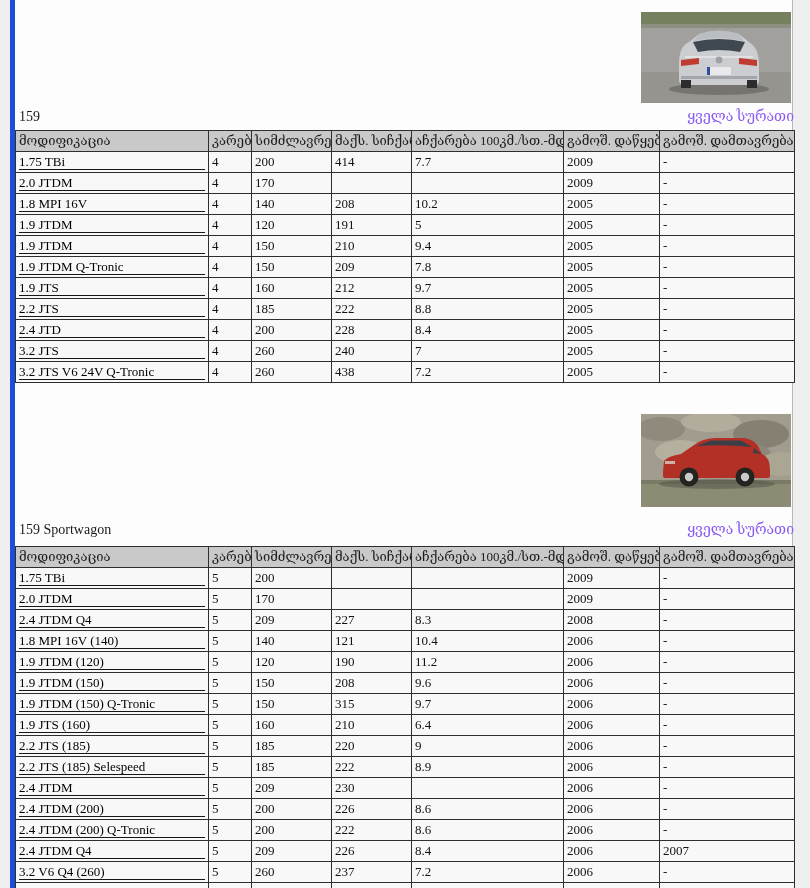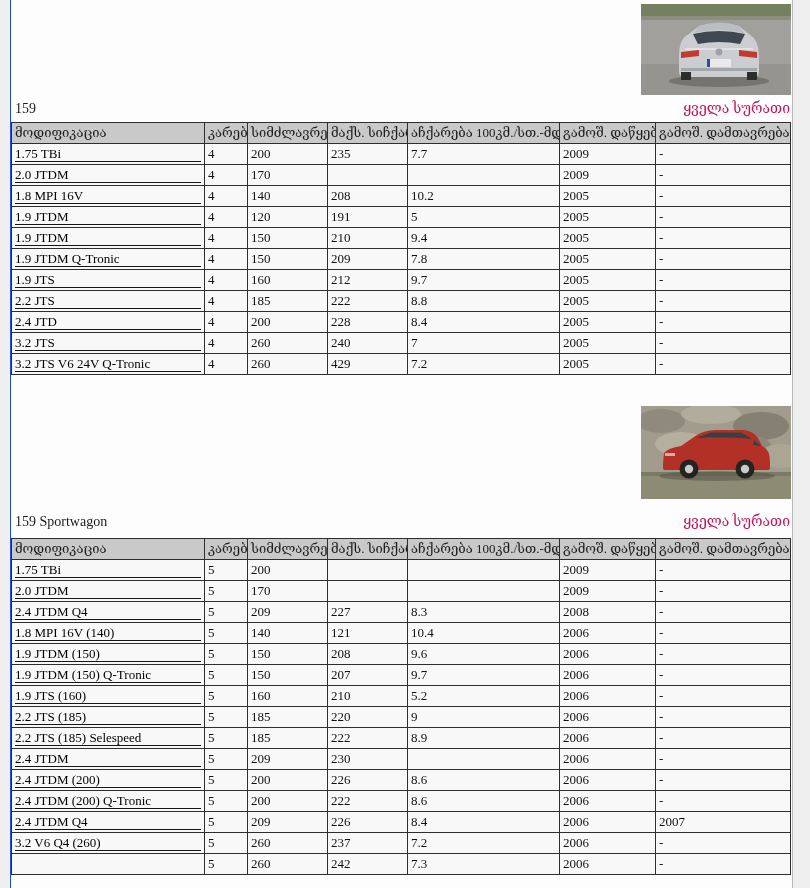--- a/index.html
+++ b/index.html
@@ -7,35 +7,35 @@
     width:810px;height:888px;overflow:hidden;
     background:#efeff0;
     font-family:"Liberation Serif","DejaVu Serif","DejaVu Sans",serif;
     color:#111;
   }
   .content{
     position:relative;
     margin-left:10px;
     width:783px;height:888px;
     background:#fdfdfd;
-    border-left:1px solid #1d4ed8;
+    border-left:5px solid #1d4ed8;
     border-right:1px solid #b9b9b9;
     box-sizing:border-box;
-    padding-top:4px;
+    padding-top:12px;
   }
   .photo-row{display:flex;justify-content:flex-end;padding-right:1px;}
   .photo{display:block;border:0;line-height:0;cursor:pointer;}
   .title-row{
     display:flex;justify-content:space-between;align-items:baseline;
     margin:5px 0 5px 4px;width:775px;height:17px;
     font-size:14px;
   }
   .title-row.second{margin-top:14px;margin-bottom:8px;}
   .page-title{color:#1a1a1a;}
-  .all-photos{color:#be185d;text-decoration:none;cursor:pointer;}
+  .all-photos{color:#8b5cf6;text-decoration:none;cursor:pointer;}
   table.spec{
     border-collapse:collapse;
     margin-left:0;
     width:779px;
     table-layout:fixed;
     font-size:13px;
   }
   table.spec th, table.spec td{
     border:1px solid #2e2e2e;
     background:#f8f8f8;
@@ -116,21 +116,21 @@
           <th>გამოშ. დამთავრება</th>
         </tr>
     </thead>
     <tbody>
         <tr>
           <td>
             <a class="mlink">1.75 TBi</a>
           </td>
           <td>4</td>
           <td>200</td>
-          <td>235</td>
+          <td>414</td>
           <td>7.7</td>
           <td>2009</td>
           <td>-</td>
         </tr>
         <tr>
           <td>
             <a class="mlink">2.0 JTDM</a>
           </td>
           <td>4</td>
           <td>170</td>
@@ -226,21 +226,21 @@
           <td>7</td>
           <td>2005</td>
           <td>-</td>
         </tr>
         <tr>
           <td>
             <a class="mlink">3.2 JTS V6 24V Q-Tronic</a>
           </td>
           <td>4</td>
           <td>260</td>
-          <td>429</td>
+          <td>438</td>
           <td>7.2</td>
           <td>2005</td>
           <td>-</td>
         </tr>
       </tbody>
   </table>
 
   <div class="gap-after-table"></div>
 
   <div class="photo-row">
@@ -332,48 +332,59 @@
           </td>
           <td>5</td>
           <td>140</td>
           <td>121</td>
           <td>10.4</td>
           <td>2006</td>
           <td>-</td>
         </tr>
         <tr>
           <td>
+            <a class="mlink">1.9 JTDM (120)</a>
+          </td>
+          <td>5</td>
+          <td>120</td>
+          <td>190</td>
+          <td>11.2</td>
+          <td>2006</td>
+          <td>-</td>
+        </tr>
+        <tr>
+          <td>
             <a class="mlink">1.9 JTDM (150)</a>
           </td>
           <td>5</td>
           <td>150</td>
           <td>208</td>
           <td>9.6</td>
           <td>2006</td>
           <td>-</td>
         </tr>
         <tr>
           <td>
             <a class="mlink">1.9 JTDM (150) Q-Tronic</a>
           </td>
           <td>5</td>
           <td>150</td>
-          <td>207</td>
+          <td>315</td>
           <td>9.7</td>
           <td>2006</td>
           <td>-</td>
         </tr>
         <tr>
           <td>
             <a class="mlink">1.9 JTS (160)</a>
           </td>
           <td>5</td>
           <td>160</td>
           <td>210</td>
-          <td>5.2</td>
+          <td>6.4</td>
           <td>2006</td>
           <td>-</td>
         </tr>
         <tr>
           <td>
             <a class="mlink">2.2 JTS (185)</a>
           </td>
           <td>5</td>
           <td>185</td>
           <td>220</td>

